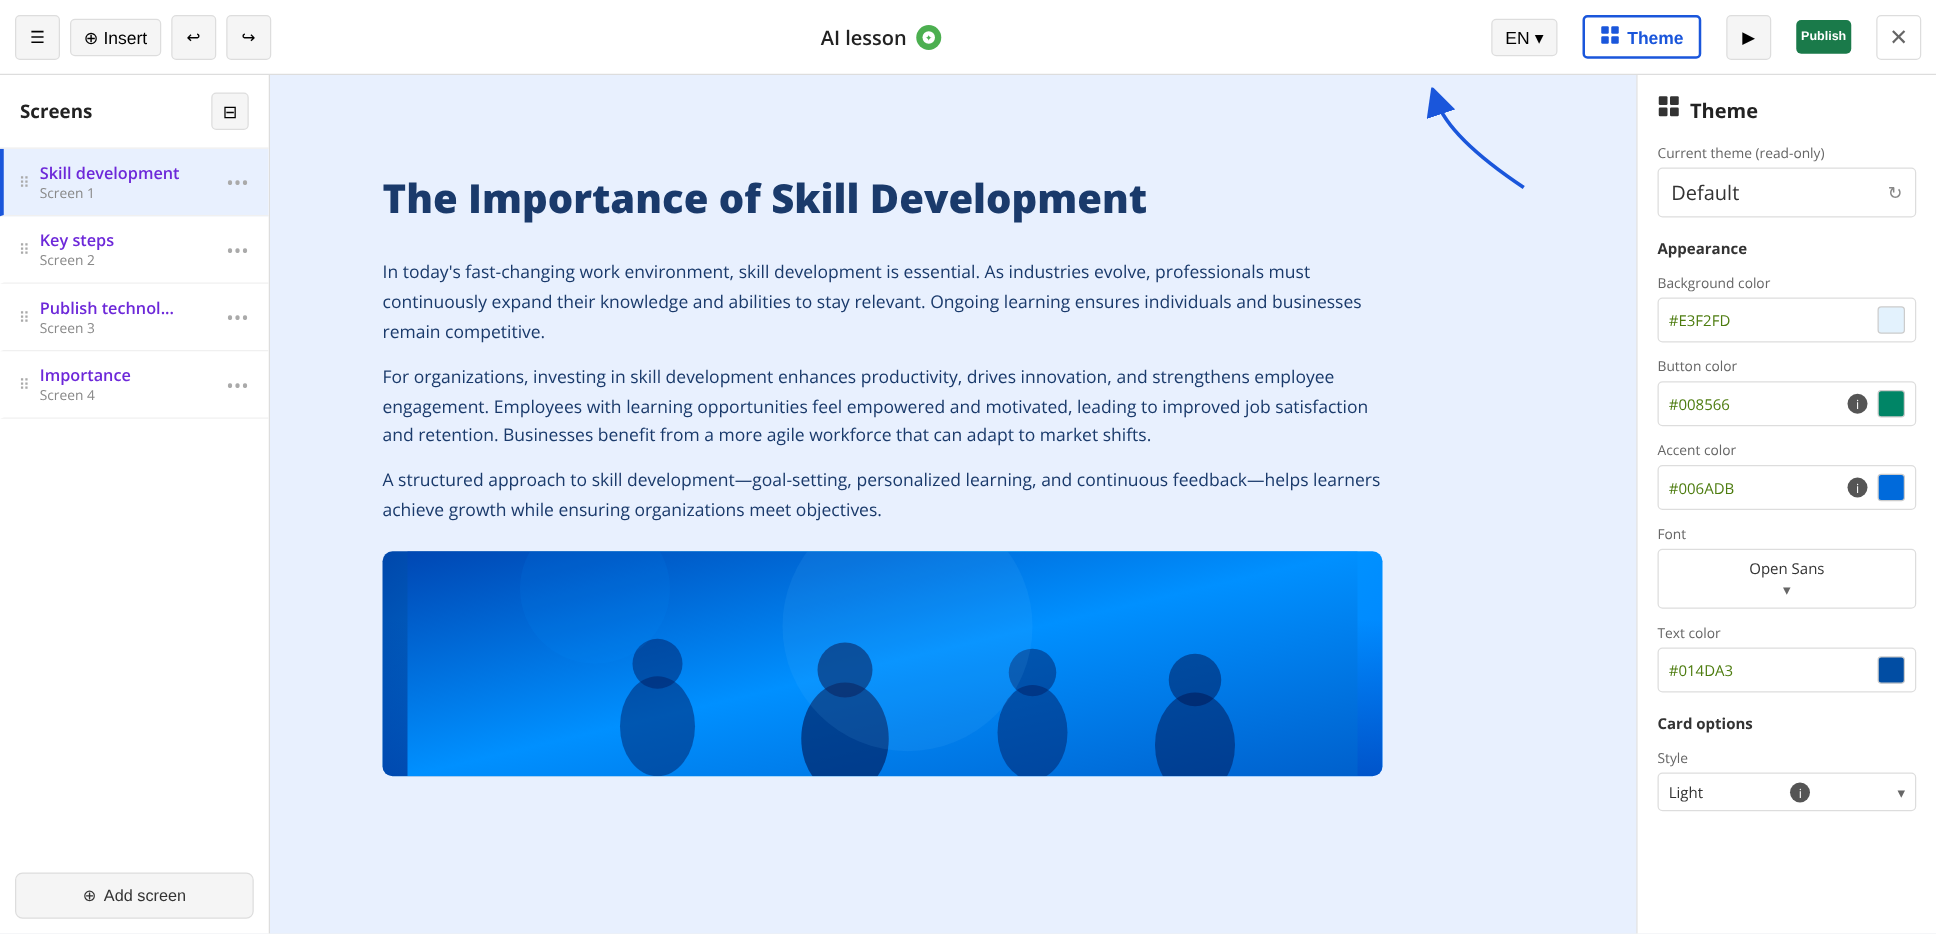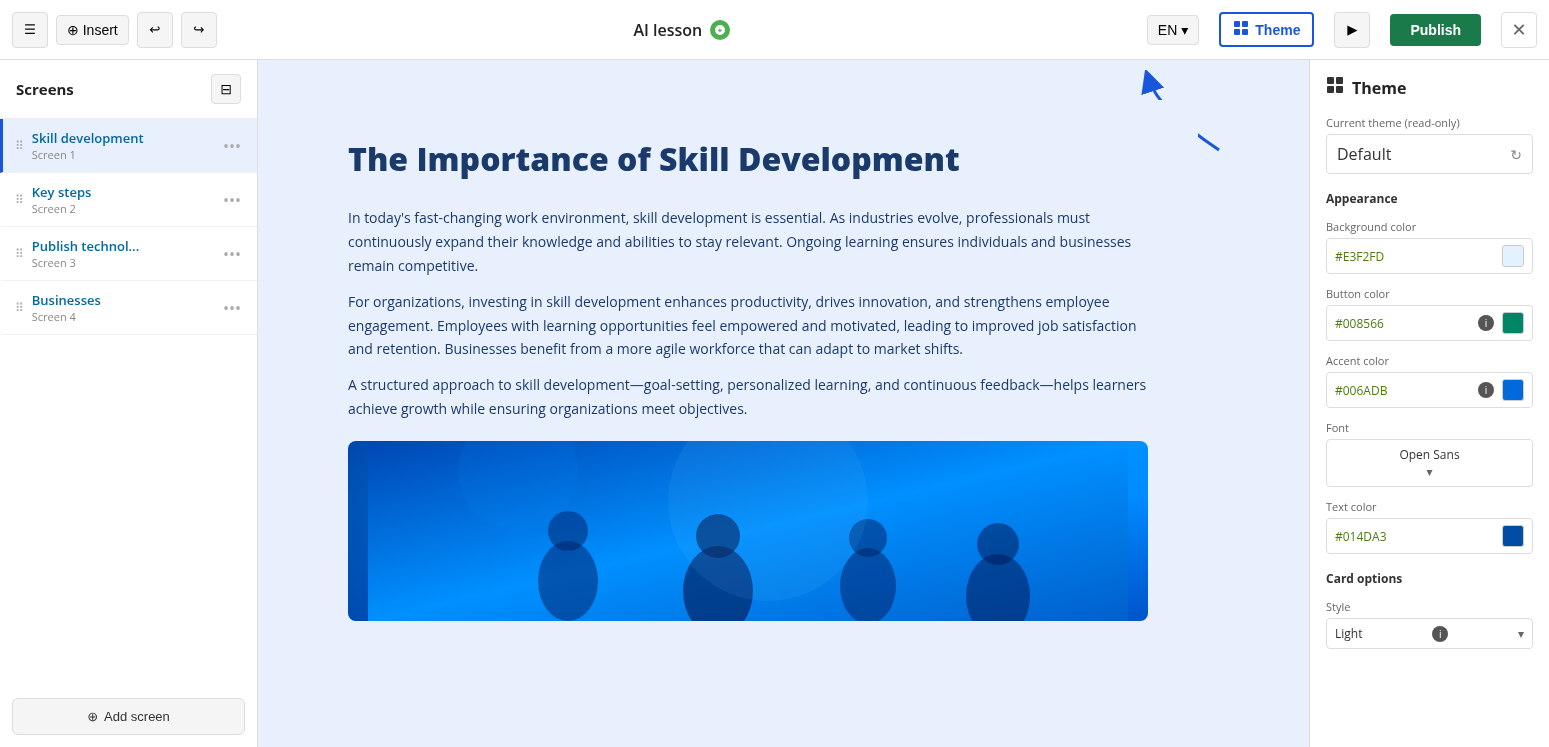--- a/index.html
+++ b/index.html
@@ -22,46 +22,46 @@
     .lesson-title { font-size: 16px; font-weight: 600; color: #222; }
     .ai-badge { background: #4caf50; border-radius: 50%; width: 20px; height: 20px; display: inline-flex; align-items: center; justify-content: center; }
     .toolbar-right { display: flex; align-items: center; gap: 20px; }
     .lang-btn { background: #f5f5f5; border: 1px solid #ddd; border-radius: 4px; padding: 6px 10px; cursor: pointer; font-size: 14px; display: flex; align-items: center; gap: 4px; }
     .theme-btn-active {
       background: #fff; border: 2px solid #1a56db; border-radius: 4px;
       padding: 6px 12px; cursor: pointer; font-size: 14px; font-weight: 600; color: #1a56db;
       display: flex; align-items: center; gap: 6px;
     }
     .play-btn { background: #f5f5f5; border: 1px solid #ddd; border-radius: 4px; width: 36px; height: 36px; cursor: pointer; display: flex; align-items: center; justify-content: center; }
-    .publish-btn { background: #1a7a4a; color: #fff; border: none; border-radius: 4px; padding: 8px 20px; cursor: pointer; font-size: 14px; font-weight: 600; }
+    .publish-btn { background: #1a7a4a; color: #fff; border: none; border-radius: 4px; padding: 8px 4px; cursor: pointer; font-size: 10px; font-weight: 600; }
     .close-btn { background: none; border: 1px solid #ddd; border-radius: 4px; width: 36px; height: 36px; cursor: pointer; display: flex; align-items: center; justify-content: center; font-size: 18px; color: #666; }
 
     
     .main-area { display: flex; flex: 1; overflow: hidden; }
 
     
     .sidebar {
-      width: 258px; background: #fff; border-right: 1px solid #ddd;
+      width: 216px; background: #fff; border-right: 1px solid #ddd;
       display: flex; flex-direction: column; flex-shrink: 0;
     }
     .sidebar-header {
       display: flex; align-items: center; justify-content: space-between;
       padding: 14px 16px; border-bottom: 1px solid #eee;
     }
     .sidebar-title { font-size: 15px; font-weight: 700; color: #222; }
     .sidebar-icon-btn { background: #f5f5f5; border: 1px solid #ddd; border-radius: 4px; width: 30px; height: 30px; cursor: pointer; display: flex; align-items: center; justify-content: center; font-size: 14px; }
     .screens-list { flex: 1; overflow-y: auto; }
     .screen-item {
       display: flex; align-items: center; padding: 10px 12px; cursor: pointer; border-bottom: 1px solid #f0f0f0; gap: 8px;
     }
     .screen-item.active { background: #e8f0fe; border-left: 3px solid #1a56db; }
     .screen-item:not(.active) { border-left: 3px solid transparent; }
     .screen-drag { color: #aaa; font-size: 12px; cursor: grab; }
     .screen-info { flex: 1; }
-    .screen-name { font-size: 13px; font-weight: 600; color: #0369a1; }
+    .screen-name { font-size: 13px; font-weight: 600; color: #6d28d9; }
     .screen-sub { font-size: 11px; color: #888; }
     .screen-more { color: #aaa; cursor: pointer; padding: 2px 4px; }
     .add-screen-btn {
       margin: 12px; background: #f5f5f5; border: 1px solid #ddd; border-radius: 6px;
       padding: 10px; cursor: pointer; display: flex; align-items: center; justify-content: center; gap: 6px; font-size: 13px; color: #333; font-weight: 500;
     }
 
     
     .canvas-area {
       flex: 1; background: #e8f0fe; overflow: hidden; position: relative; padding: 40px;
@@ -209,21 +209,21 @@
         <div class="screen-info">
           <div class="screen-name">Publish technol...</div>
           <div class="screen-sub">Screen 3</div>
         </div>
         <span class="screen-more">•••</span>
       </div>
 
       <div class="screen-item">
         <span class="screen-drag">⠿</span>
         <div class="screen-info">
-          <div class="screen-name">Businesses</div>
+          <div class="screen-name">Importance</div>
           <div class="screen-sub">Screen 4</div>
         </div>
         <span class="screen-more">•••</span>
       </div>
 
     </div>
     <button class="add-screen-btn">
       <span>⊕</span>
       <span>Add screen</span>
     </button>

